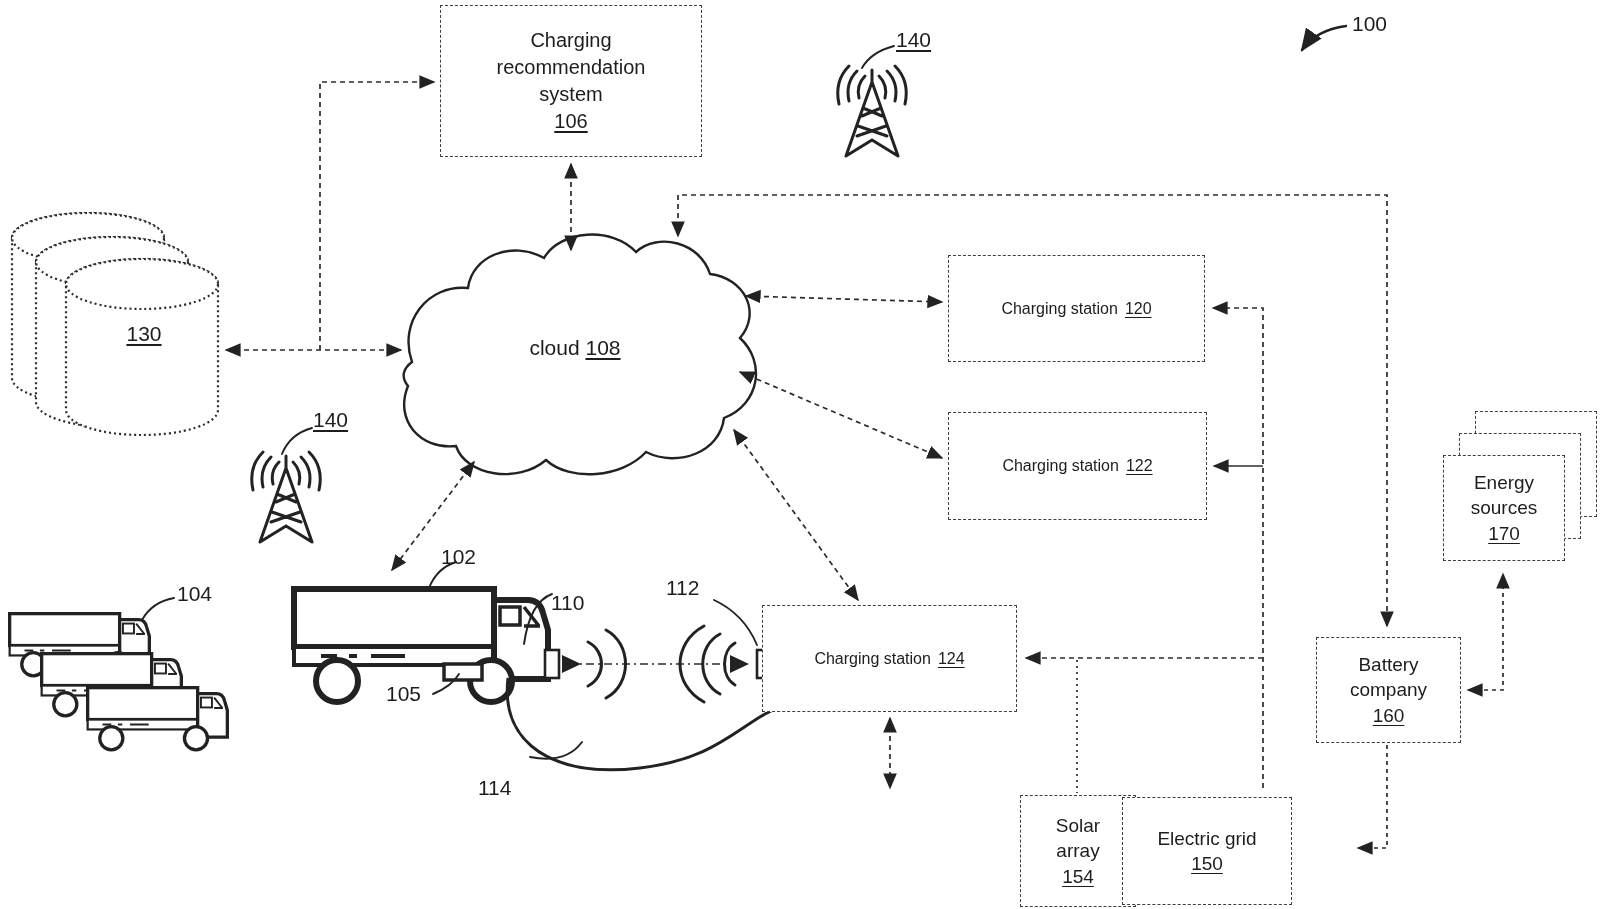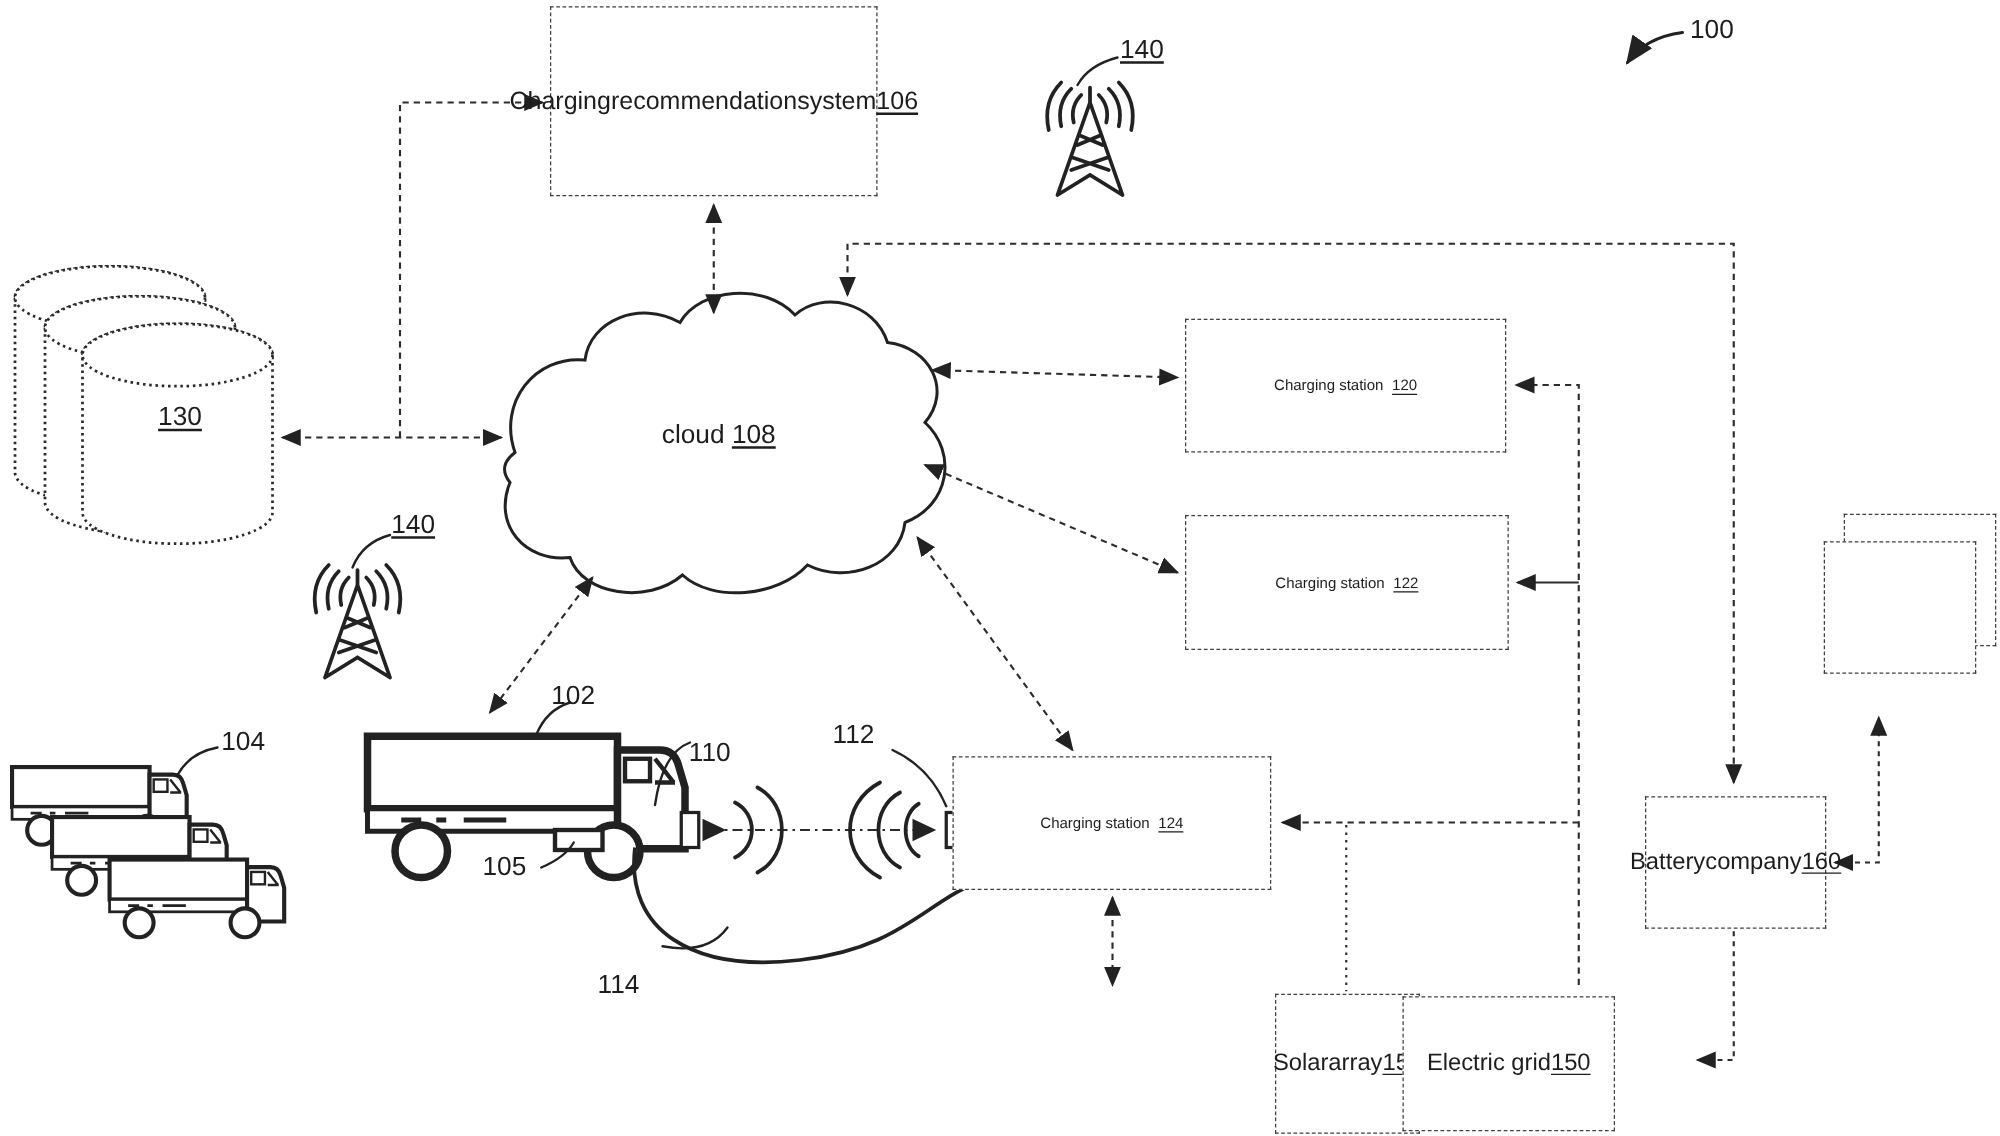--- a/index.html
+++ b/index.html
@@ -1,22 +1,22 @@
 <!DOCTYPE html>
 <html><head>
 <meta charset="utf-8">
 <style>
   html,body{margin:0;padding:0;background:#fff;}
   .stage{position:relative;width:1600px;height:909px;background:#fff;overflow:hidden;
          font-family:"Liberation Sans",sans-serif;color:#1d1d1d;}
   svg.art{position:absolute;left:0;top:0;z-index:1;}
   .box{position:absolute;box-sizing:border-box;border:1.7px dashed #3f3f3f;background:#fff;
-       display:flex;flex-direction:row;align-items:center;justify-content:center;
+       display:flex;flex-direction:column;align-items:center;justify-content:center;
        text-align:center;font-size:19px;line-height:1.34;z-index:3;}
-  .box.row{flex-direction:row;gap:7px;font-size:12px;}
+  .box.row{flex-direction:row;gap:7px;font-size:16px;}
   .ghost{position:absolute;box-sizing:border-box;border:1.7px dashed #3f3f3f;background:#fff;z-index:2;}
   .u{text-decoration:underline;text-underline-offset:3px;}
   .reflabel{position:absolute;font-size:21px;z-index:4;white-space:nowrap;}
   .shapelabel{position:absolute;font-size:21px;z-index:4;text-align:center;}
 </style>
 </head>
 <body>
 
 <div class="stage">
 
@@ -158,20 +158,25 @@
   </div>
 
   <div class="box" style="left:1316px;top:637px;width:145px;height:106px;">
     <div>Battery</div>
     <div>company</div>
     <div class="u">160</div>
   </div>
 
   <div class="ghost" style="left:1475px;top:411px;width:122px;height:106px;"></div>
   <div class="ghost" style="left:1459px;top:433px;width:122px;height:106px;z-index:2;"></div>
+  <div class="box" style="left:1443px;top:455px;width:122px;height:106px;">
+    <div>Energy</div>
+    <div>sources</div>
+    <div class="u">170</div>
+  </div>
 
   <div class="shapelabel" style="left:508px;top:336px;width:134px;">
     <span>cloud</span>
     <span class="u">108</span>
   </div>
   <div class="shapelabel u" style="left:118px;top:322px;width:52px;">130</div>
 
   <div class="reflabel" style="left:1352px;top:12px;">100</div>
   <div class="reflabel u" style="left:896px;top:28px;">140</div>
   <div class="reflabel u" style="left:313px;top:408px;">140</div>

